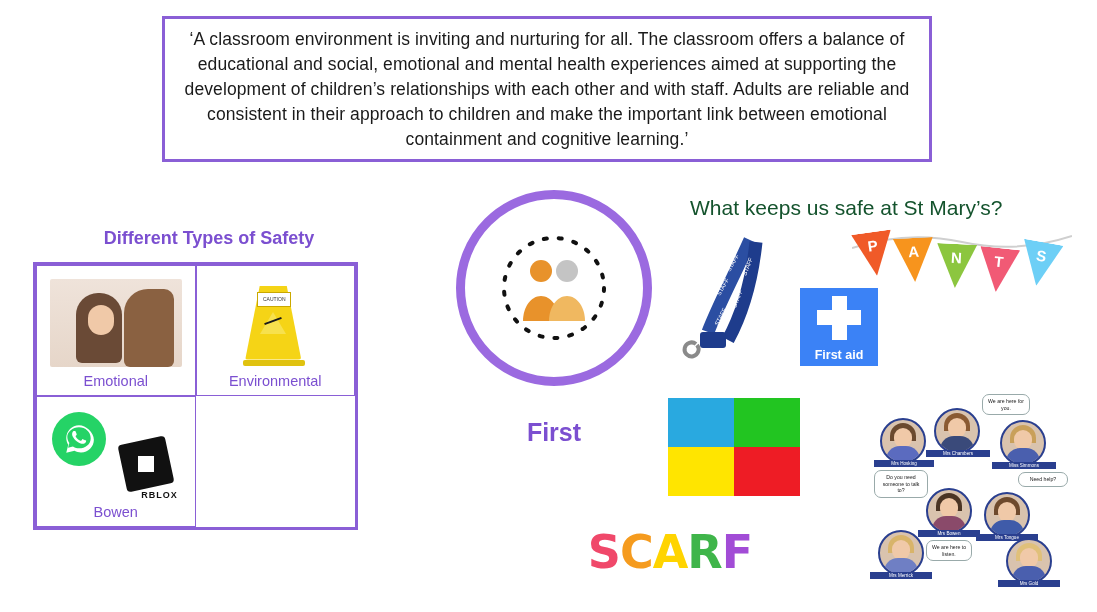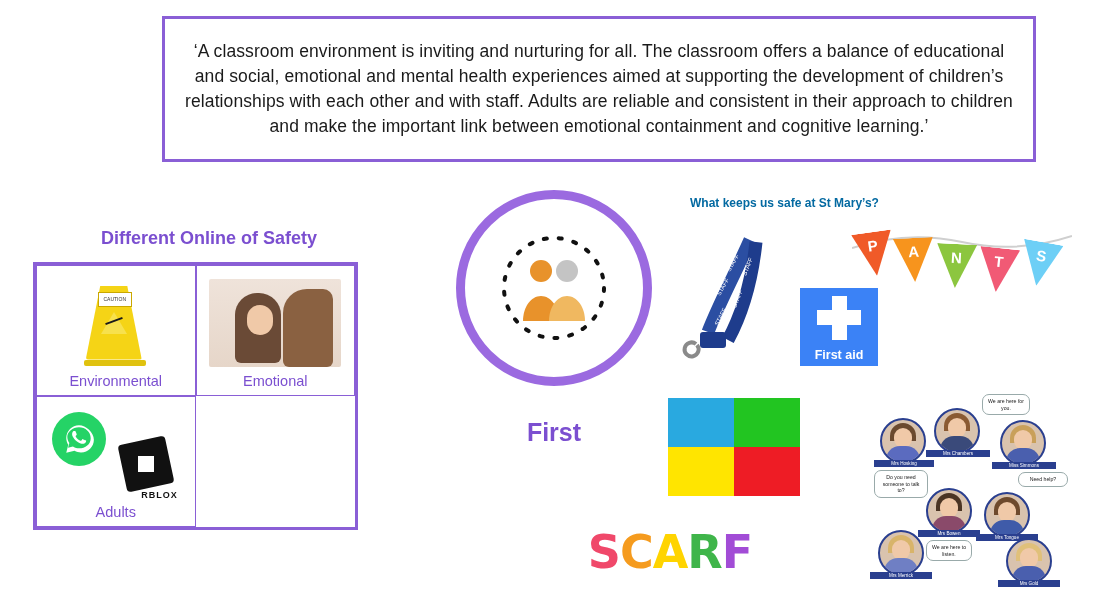--- a/index.html
+++ b/index.html
@@ -5,21 +5,21 @@
   html,body{margin:0;padding:0;}
   body{
     width:1097px;height:612px;
     background:#ffffff;
     font-family:"Liberation Sans", sans-serif;
     position:relative;
     overflow:hidden;
   }
   
   #quote-box{
-    position:absolute;left:162px;top:16px;width:874px;height:146px;
+    position:absolute;left:162px;top:16px;width:770px;height:146px;
     border:3px solid #8a5fd6;
     box-sizing:border-box;
     display:flex;align-items:center;justify-content:center;
     padding:6px 14px;
   }
   #quote-text{
     font-size:17.5px;line-height:25px;color:#1a1a1a;text-align:center;
     letter-spacing:.1px;
   }
   
@@ -118,21 +118,21 @@
     box-sizing:border-box;background:#fff;
   }
   #safety-inner{position:absolute;inset:0;display:flex;align-items:center;justify-content:center;}
   #safety-label{
     position:absolute;left:456px;top:418px;width:196px;text-align:center;
     font-size:25px;font-weight:bold;color:#7b4fd0;
   }
   
   #keeps-safe-heading{
     position:absolute;left:690px;top:196px;width:390px;
-    font-size:12px;font-weight:bold;color:#0369a1;
+    font-size:21px;font-weight:normal;color:#14532d;
   }
   
   #lanyard{position:absolute;left:672px;top:236px;width:120px;height:130px;}
   
   #pants-bunting{position:absolute;left:852px;top:228px;width:220px;height:90px;}
   .flag{position:absolute;width:40px;height:44px;clip-path:polygon(0 0,100% 0,50% 100%);
         display:flex;align-items:flex-start;justify-content:center;}
   .flag span{font-size:15px;font-weight:bold;color:#fff;margin-top:5px;}
   
   #first-aid{
@@ -172,63 +172,63 @@
     font-size:5.2px;color:#222;padding:3px 4px;text-align:center;line-height:6.5px;
   }
 </style>
 </head>
 <body>
 
 <div id="quote-box">
   <div id="quote-text">‘A classroom environment is inviting and nurturing for all. The classroom offers a balance of educational and social, emotional and mental health experiences aimed at supporting the development of children’s relationships with each other and with staff. Adults are reliable and consistent in their approach to children and make the important link between emotional containment and cognitive learning.’</div>
 </div>
 
-<div id="types-heading">Different Online of Safety</div>
+<div id="types-heading">Different Types of Safety</div>
 
 <div id="types-grid">
 
+
+  <div class="type-cell">
+    <div class="type-art">
+      <div class="photo-emotional">
+        <div class="girl"></div>
+        <div class="face"></div>
+        <div class="hair2"></div>
+      </div>
+    </div>
+    <div class="type-label">Emotional</div>
+  </div>
 
   <div class="type-cell">
     <div class="type-art">
       <div class="sign-wrap">
         <div class="sign-body"></div>
         <div class="sign-top">CAUTION</div>
         <div class="sign-tri"></div>
         <div class="sign-legs"></div>
       </div>
     </div>
     <div class="type-label">Environmental</div>
-  </div>
-
-  <div class="type-cell">
-    <div class="type-art">
-      <div class="photo-emotional">
-        <div class="girl"></div>
-        <div class="face"></div>
-        <div class="hair2"></div>
-      </div>
-    </div>
-    <div class="type-label">Emotional</div>
   </div>
 
   <div class="type-cell">
     <div class="type-art">
       <div class="online-art">
         <div class="wa">
           <svg viewBox="0 0 32 32">
               <path fill="#ffffff" d="M16 3C9.4 3 4 8.4 4 15c0 2.3.7 4.5 1.9 6.4L4 29l7.8-1.9c1.8 1 3.9 1.5 6 1.5h.2c6.6 0 12-5.4 12-12S22.6 3 16 3zm0 21.8c-1.9 0-3.7-.5-5.3-1.5l-.4-.2-4.6 1.1 1.2-4.5-.3-.5c-1-1.6-1.6-3.5-1.6-5.4C5 9.5 9.9 5 16 5s11 4.5 11 10.2c0 5.7-4.9 9.6-11 9.6zm6-7.5c-.3-.2-2-1-2.3-1.1-.3-.1-.5-.2-.7.2s-.8 1-1 1.2c-.2.2-.4.2-.7 0-.3-.2-1.4-.5-2.6-1.6-1-.9-1.6-1.9-1.8-2.3-.2-.3 0-.5.1-.7l.5-.6c.2-.2.2-.3.3-.5.1-.2 0-.4 0-.6s-.7-1.8-1-2.4c-.3-.6-.5-.5-.7-.5h-.6c-.2 0-.6.1-.9.4-.3.3-1.1 1.1-1.1 2.7s1.2 3.1 1.3 3.3c.2.2 2.3 3.6 5.6 4.9 2.8 1.1 3.3.9 3.9.8.6-.1 2-.8 2.2-1.6.3-.8.3-1.4.2-1.6-.1-.1-.3-.2-.6-.4z"></path>
             </svg>
         </div>
         <div class="roblox">
             <div class="sq"></div>
           </div>
         <div class="roblox-word">RBLOX</div>
       </div>
     </div>
-    <div class="type-label">Adults</div>
+    <div class="type-label">Bowen</div>
   </div>
 </div>
 
 <div id="safety-circle">
   <div id="safety-inner">
     <svg width="150" height="150" viewBox="0 0 150 150">
       <g fill="#1a1a1a">
 
         <g id="dots"></g>
       </g>

